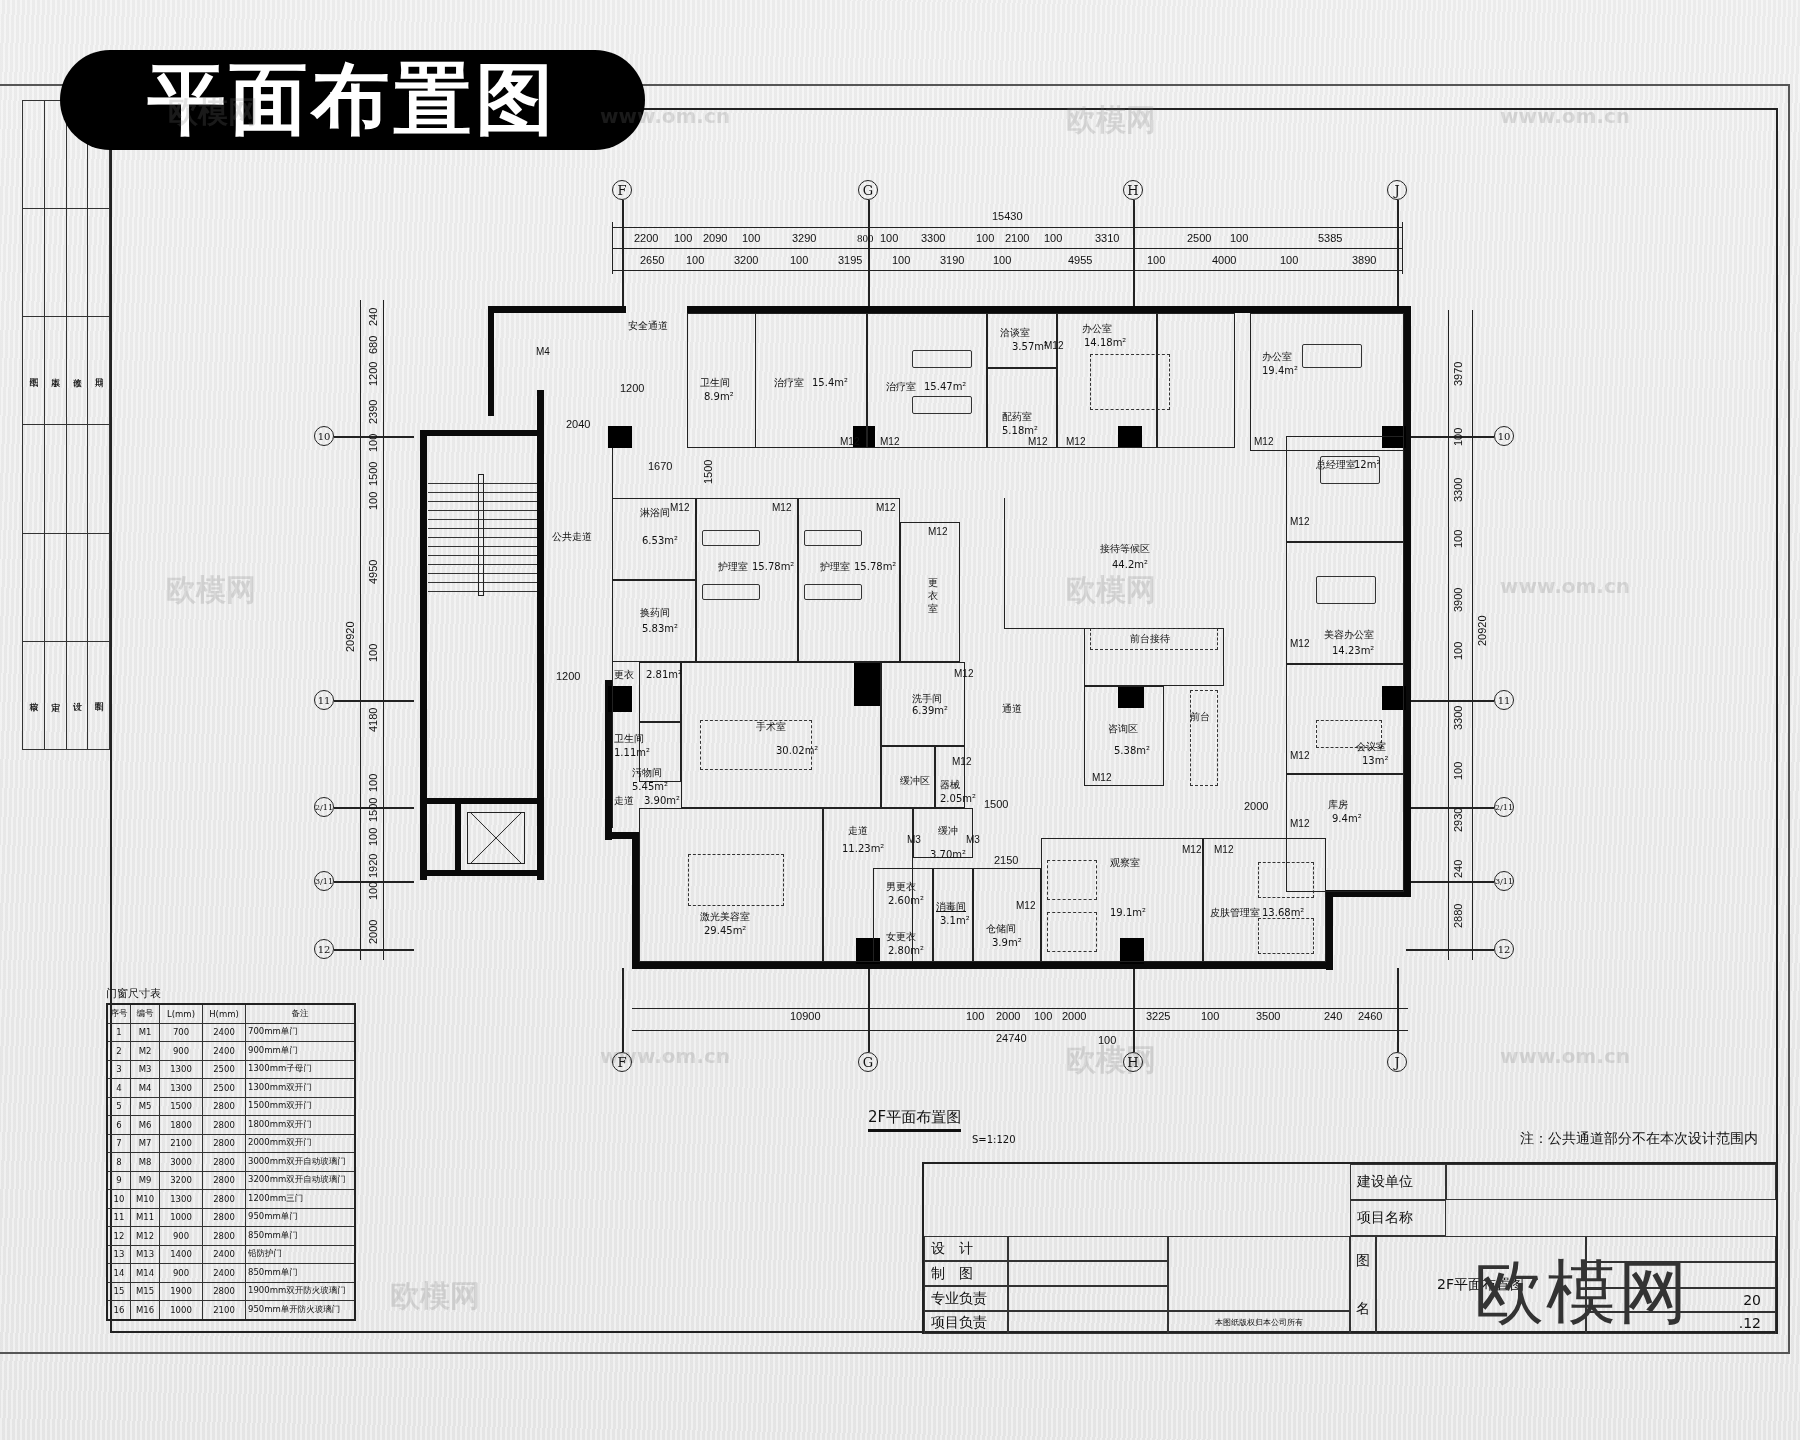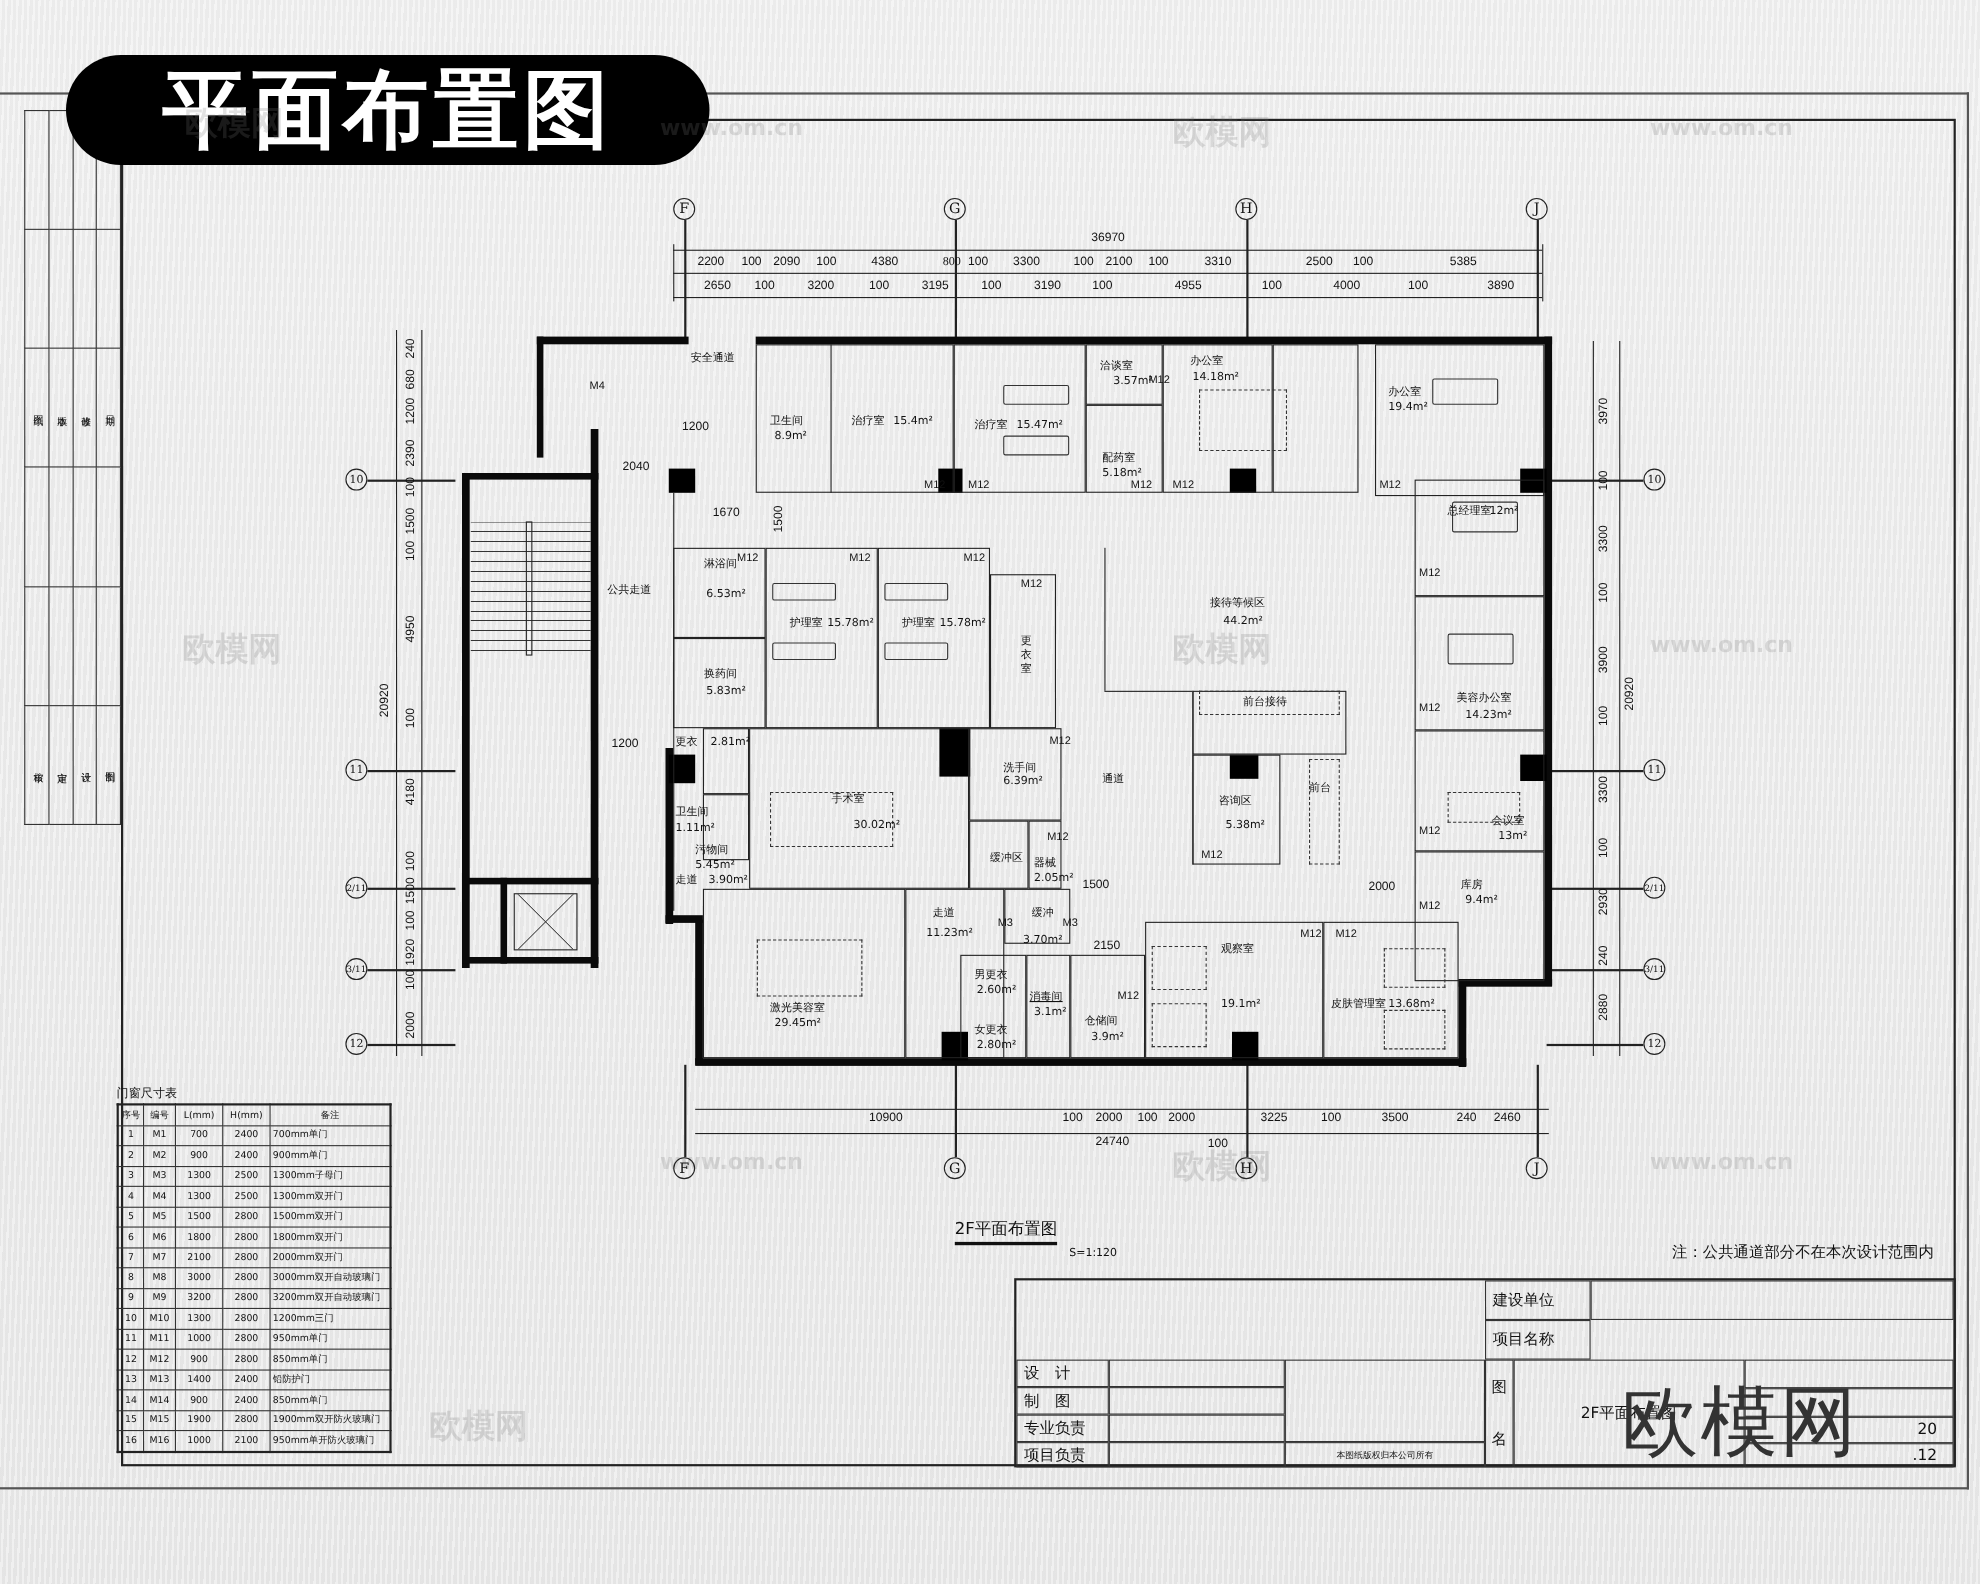--- a/index.html
+++ b/index.html
@@ -147,27 +147,27 @@
 <div class="axis-line-h" style="left:1406px;top:700px;width:88px;"></div>
 <div class="axis-line-h" style="left:1406px;top:807px;width:88px;"></div>
 <div class="axis-line-h" style="left:1406px;top:881px;width:88px;"></div>
 <div class="axis-line-h" style="left:1406px;top:949px;width:88px;"></div>
 
 <div class="dim-line-h" style="left:612px;top:227px;width:790px;"></div>
 <div class="dim-line-h" style="left:612px;top:248px;width:790px;"></div>
 <div class="dim-line-h" style="left:612px;top:270px;width:790px;"></div>
 <div class="dim-line-v" style="left:612px;top:222px;height:52px;"></div>
 <div class="dim-line-v" style="left:1402px;top:222px;height:52px;"></div>
-<div class="dim" style="left:992px;top:210px;">36970</div>
+<div class="dim" style="left:992px;top:210px;">15430</div>
 
 <div class="dim" style="left:634px;top:232px;">2200</div>
 <div class="dim" style="left:674px;top:232px;">100</div>
 <div class="dim" style="left:703px;top:232px;">2090</div>
 <div class="dim" style="left:742px;top:232px;">100</div>
-<div class="dim" style="left:792px;top:232px;">4380</div>
+<div class="dim" style="left:792px;top:232px;">3290</div>
 <div class="dim" style="left:857px;top:232px;font-family:Liberation Serif, serif;">800</div>
 <div class="dim" style="left:880px;top:232px;">100</div>
 <div class="dim" style="left:921px;top:232px;">3300</div>
 <div class="dim" style="left:976px;top:232px;">100</div>
 <div class="dim" style="left:1005px;top:232px;">2100</div>
 <div class="dim" style="left:1044px;top:232px;">100</div>
 <div class="dim" style="left:1095px;top:232px;">3310</div>
 <div class="dim" style="left:1187px;top:232px;">2500</div>
 <div class="dim" style="left:1230px;top:232px;">100</div>
 <div class="dim" style="left:1318px;top:232px;">5385</div>

